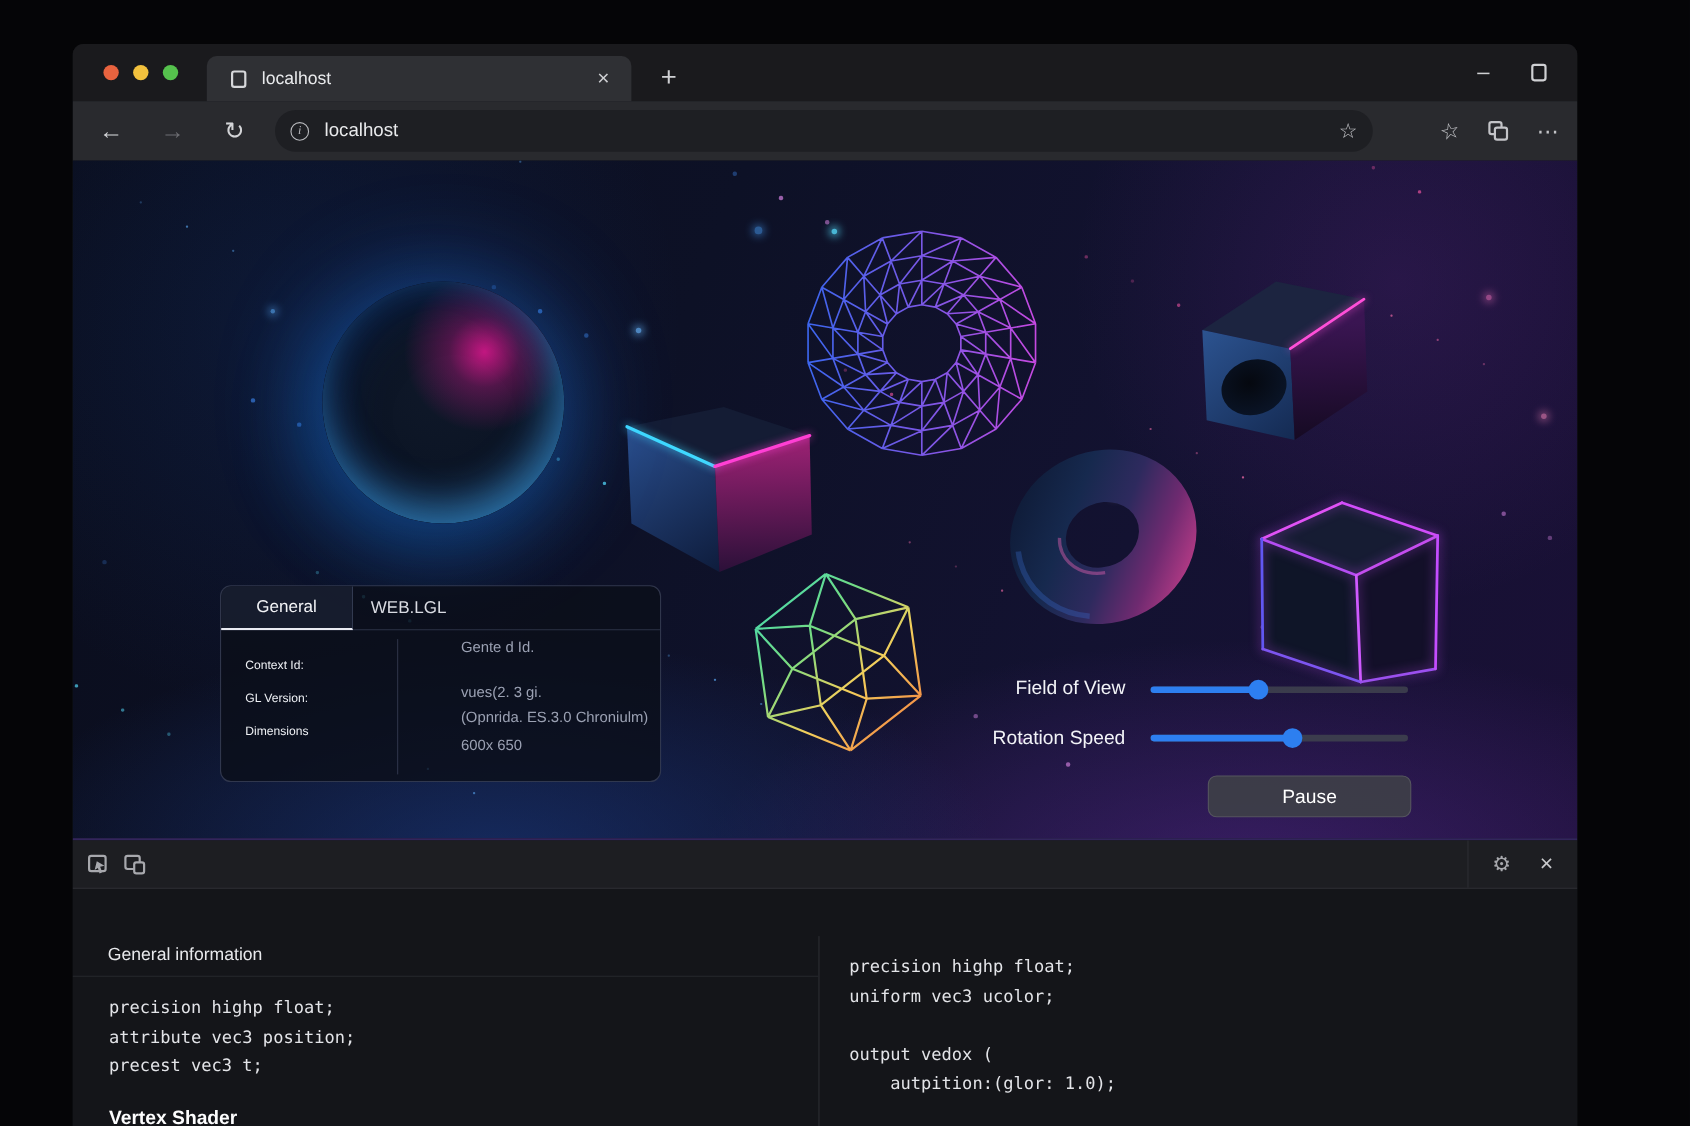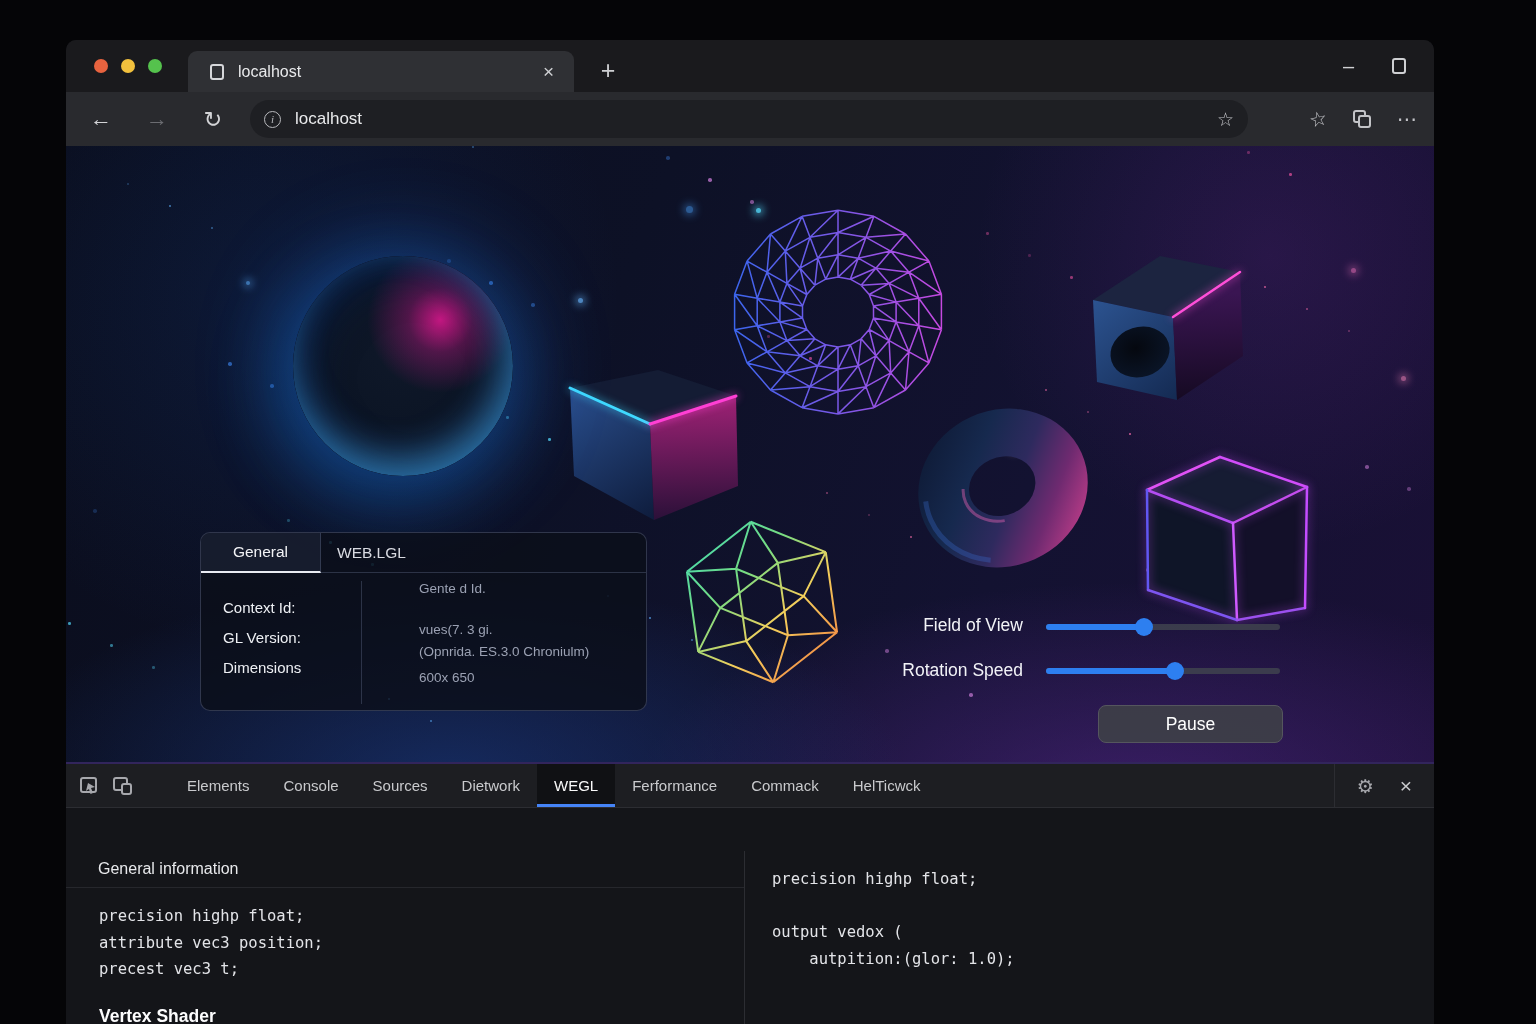--- a/index.html
+++ b/index.html
@@ -56,29 +56,29 @@
   #scene { position:absolute; left:0; top:0; z-index:2; }
 
   .sphere { position:absolute; left:227px; top:110px; width:220px; height:220px; border-radius:50%; z-index:2;
     background:
       radial-gradient(circle at 67% 29%, rgba(228,24,146,.85) 0%, rgba(190,22,130,.38) 15%, rgba(120,20,100,0) 34%),
       radial-gradient(circle at 48% 44%, #0f1829 0%, #0c1525 42%, #0e1c36 70%, #123158 87%, #1d619f 93%, #2f9fdd 96%, #4ecdff 99%, rgba(70,200,255,0) 100%);
     box-shadow: 0 0 85px 14px rgba(40,130,255,.30), -12px 20px 70px 6px rgba(0,140,255,.22),
       inset -6px -16px 34px rgba(70,185,255,.5), inset 10px 12px 44px rgba(8,35,85,.55); }
 
   
-  .panel { position:absolute; left:134px; top:386px; width:447px; height:179px; z-index:4;
+  .panel { position:absolute; left:134px; top:386px; width:401px; height:179px; z-index:4;
            background:rgba(11,15,26,.82); border:1px solid rgba(95,105,135,.45); border-radius:10px; }
   .panel-tabs { position:absolute; left:0; top:0; width:100%; height:40px; border-bottom:1px solid rgba(95,105,135,.4); }
   .ptab-general { position:absolute; left:0; top:0; width:120px; height:40px; background:rgba(30,37,56,.6);
                   border-right:1px solid rgba(95,105,135,.4); border-bottom:2px solid #e9ebf2; border-radius:9px 0 0 0;
                   color:#f2f3f6; font-size:15.5px; line-height:38px; text-align:center; }
   .ptab-weblgl { position:absolute; left:136px; top:0; height:40px; color:#d9dbe2; font-size:15.5px; line-height:40px;text-align:center; }
   .panel-divider { position:absolute; left:160px; top:48px; width:1px; height:123px; background:rgba(95,105,135,.4); }
-  .p-label { position:absolute; left:22px; color:#eef0f4; font-size:15px; }
+  .p-label { position:absolute; left:22px; color:#eef0f4; font-size:11px; }
   .p-value { position:absolute; left:218px; color:#9ba1b3; font-size:13.5px; }
 
   
   .ctrl-label { position:absolute; color:#f2f3f7; font-size:17.5px; text-align:right; width:220px; z-index:4;}
   .slider { position:absolute; width:234px; height:6px; background:rgba(62,64,78,.9); border-radius:3px; z-index:4;}
   .slider .fill { position:absolute; left:0; top:0; height:6px; background:#2d7ff0; border-radius:3px; }
   .slider .thumb { position:absolute; top:-6px; width:18px; height:18px; border-radius:50%; background:#2d7ff0; }
   .pause-btn { position:absolute; left:1032px; top:559px; width:185px; height:38px; z-index:4;
                background:rgba(62,63,72,.92); border:1px solid #55565e; border-radius:8px;
                color:#fff; font-size:17.5px; text-align:center; line-height:36px; }
@@ -313,21 +313,21 @@
     <div class="panel">
       <div class="panel-tabs">
         <div class="ptab-general">General</div>
         <div class="ptab-weblgl">WEB.LGL</div>
       </div>
       <div class="panel-divider"></div>
       <div class="p-label" style="top:66px">Context Id:</div>
       <div class="p-label" style="top:96px">GL Version:</div>
       <div class="p-label" style="top:126px">Dimensions</div>
       <div class="p-value" style="top:48px">Gente d Id.</div>
-      <div class="p-value" style="top:89px">vues(7. 3 gi.</div>
+      <div class="p-value" style="top:89px">vues(2. 3 gi.</div>
       <div class="p-value" style="top:111px">(Opnrida. ES.3.0 Chroniulm)</div>
       <div class="p-value" style="top:137px">600x 650</div>
     </div>
 
     <div class="ctrl-label" style="left:737px; top:469px">Field of View</div>
     <div class="slider" id="fov-slider" style="left:980px; top:478px">
       <div class="fill" style="width: 42%;"></div>
       <div class="thumb" style="left: calc(42% - 9px);"></div>
     </div>
     <div class="ctrl-label" style="left:737px; top:514px">Rotation Speed</div>
@@ -343,48 +343,39 @@
       <div class="dt-icons">
         <svg width="20" height="20" viewBox="0 0 20 20">
           <rect x="1" y="2" width="15" height="14" rx="2" fill="none" stroke="#a7a8ad" stroke-width="2"></rect>
           <path d="M8 7 L15 11 L11 12 L13 17 L10.5 18 L9 13 L6 15 Z" fill="#a7a8ad"></path>
         </svg>
         <svg width="22" height="20" viewBox="0 0 22 20">
           <rect x="2" y="2" width="13" height="12" rx="2" fill="none" stroke="#a7a8ad" stroke-width="2"></rect>
           <rect x="10" y="8" width="9" height="10" rx="2" fill="#1d1e22" stroke="#a7a8ad" stroke-width="2"></rect>
         </svg>
       </div>
-      <div class="dt-tabs" id="dt-tabs">
-          <div class="dt-tab">Elements</div>
-          <div class="dt-tab">Console</div>
-          <div class="dt-tab">Sources</div>
-          <div class="dt-tab">Dietwork</div>
-          <div class="dt-tab active">WEGL</div>
-          <div class="dt-tab">Ferformance</div>
-          <div class="dt-tab">Commack</div>
-          <div class="dt-tab">HelTicwck</div>
-        </div>
       <div class="dt-right">
         <span class="dt-gear">⚙</span>
         <span class="dt-close">×</span>
       </div>
     </div>
     <div class="dt-content">
       <div class="dt-col-left">
         <div class="dt-col-header">General information</div>
         <div class="dt-code" id="left-code">
             <div class="code-line">precision highp float;</div>
             <div class="code-line">attribute vec3 position;</div>
             <div class="code-line">precest vec3 t;</div>
             <div class="dt-subhead">Vertex Shader</div>
           </div>
       </div>
       <div class="dt-col-right">
         <div class="dt-code" id="right-code">
             <div class="code-line">precision highp float;</div>
+            <div class="code-line">uniform vec3 ucolor;</div>
             <div class="code-line">&nbsp;</div>
             <div class="code-line">output vedox (</div>
             <div class="code-line">    autpition:(glor: 1.0);</div>
           </div>
       </div>
     </div>
   </div>
 </div>
 
 </body></html>

